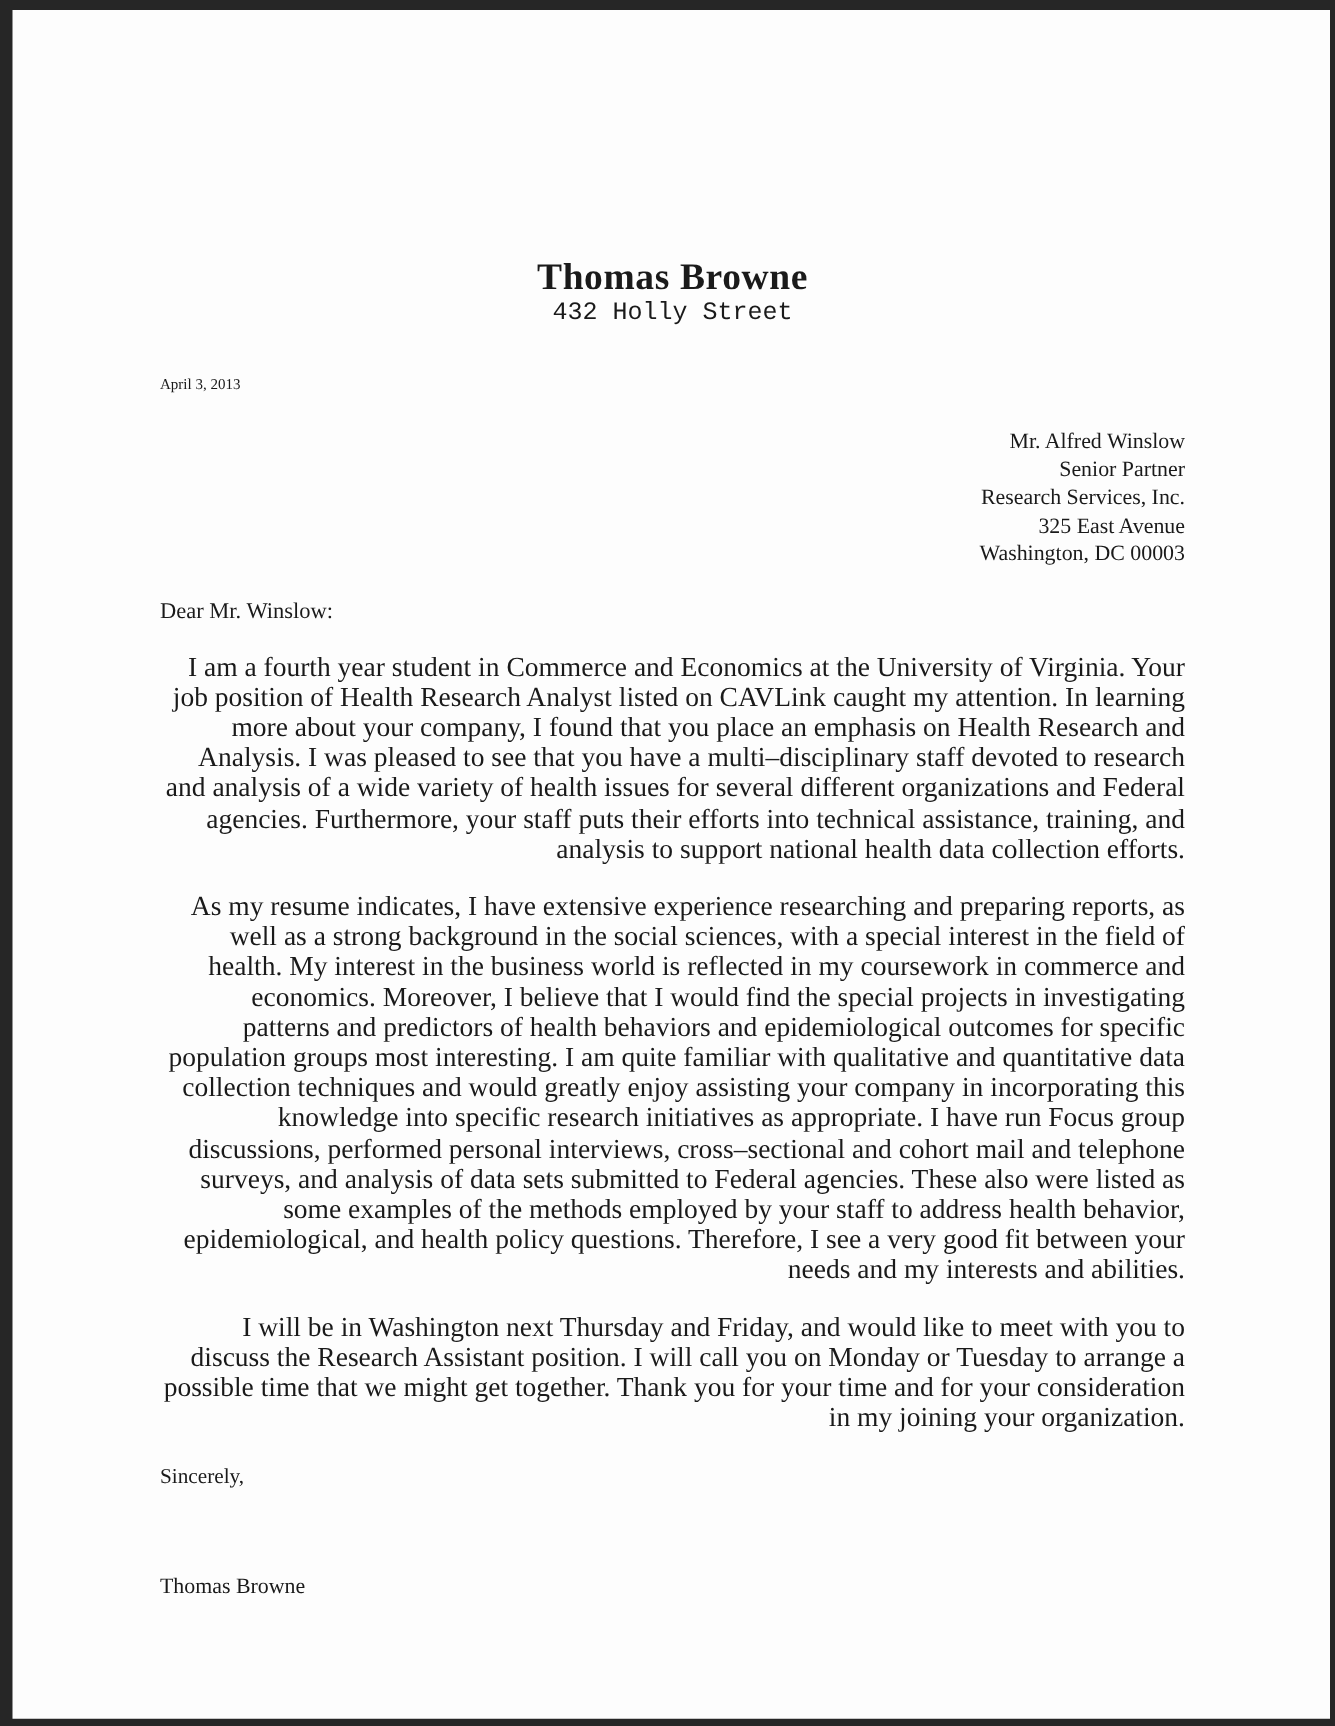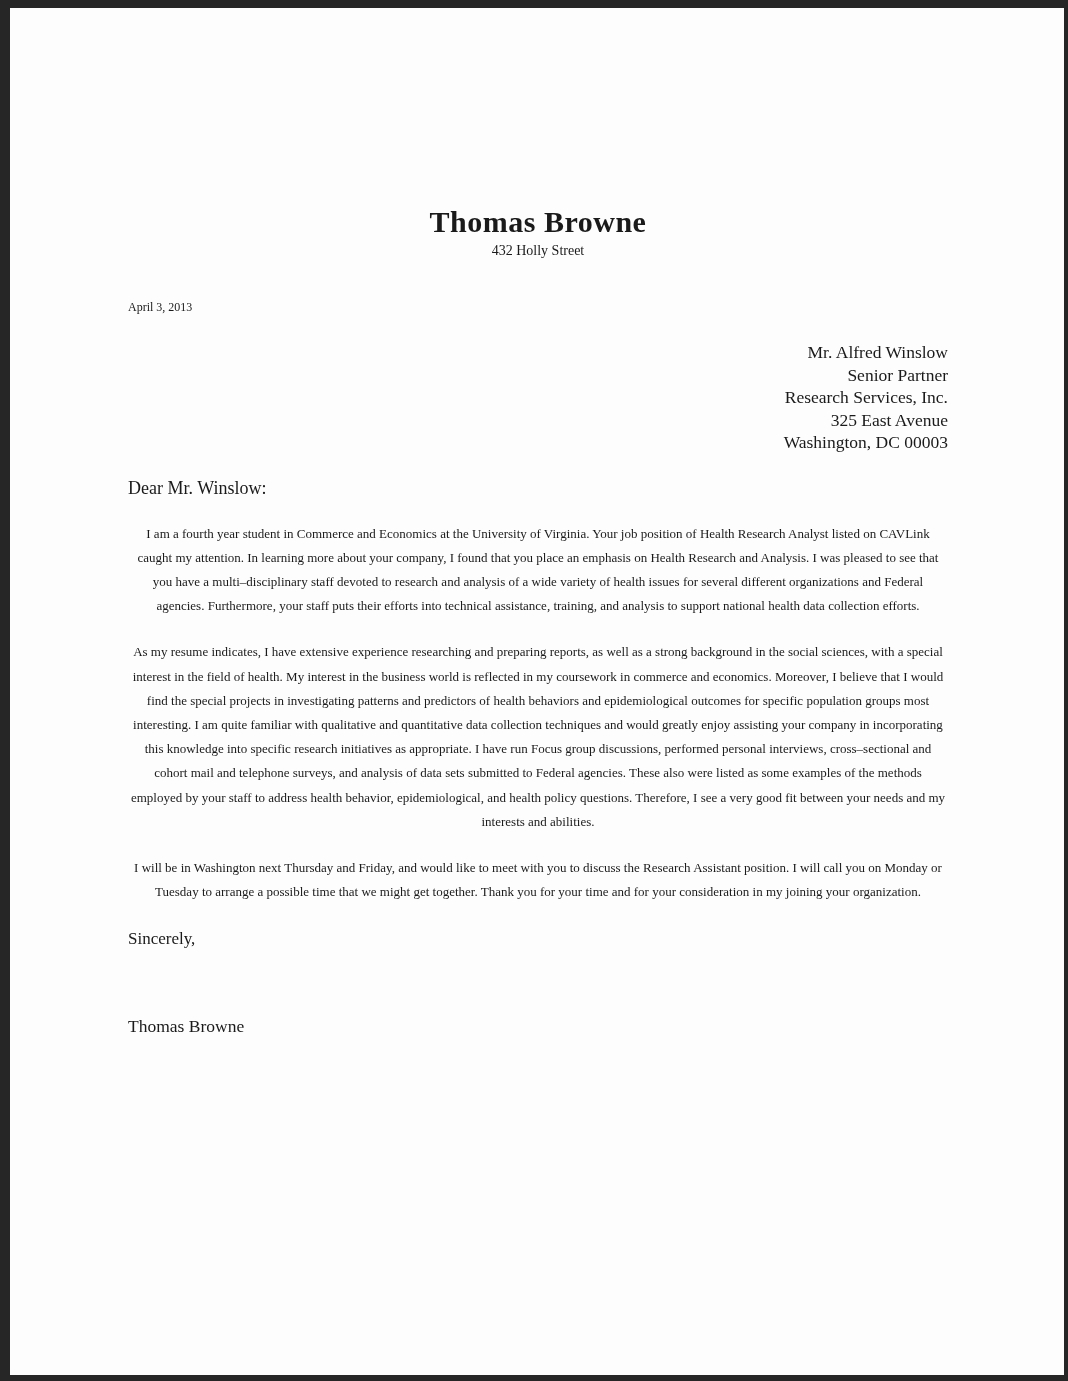--- a/index.html
+++ b/index.html
@@ -25,22 +25,23 @@
   .letter-head {
     text-align: center;
   }
   .letter-head .name {
     font-size: 30px;
     font-weight: bold;
     line-height: 34px;
     letter-spacing: 0.5px;
   }
   .letter-head .addr {
-    font-size: 14px;
+    font-size: 20px;
     line-height: 24px;
+    font-family: Liberation Mono, monospace;
   }
   .letter-head .addr:first-of-type {
     margin-top: 4px;
   }
   .date-line {
     margin-top: 32px;
     font-size: 12px;
     line-height: 24px;
   }
   .recipient {
@@ -49,23 +50,23 @@
     line-height: 22.5px;
     text-align: right;
   }
   .salutation {
     margin-top: 22px;
     font-size: 18px;
     line-height: 24px;
   }
   .body-par {
     margin-top: 22px;
-    font-size: 13px;
+    font-size: 22px;
     line-height: 24.2px;
-    text-align: center;
+    text-align: right;
   }
   .closing {
     margin-top: 23px;
     font-size: 17px;
     line-height: 24px;
   }
   .signature {
     margin-top: 63px;
     font-size: 17.5px;
     line-height: 24px;

